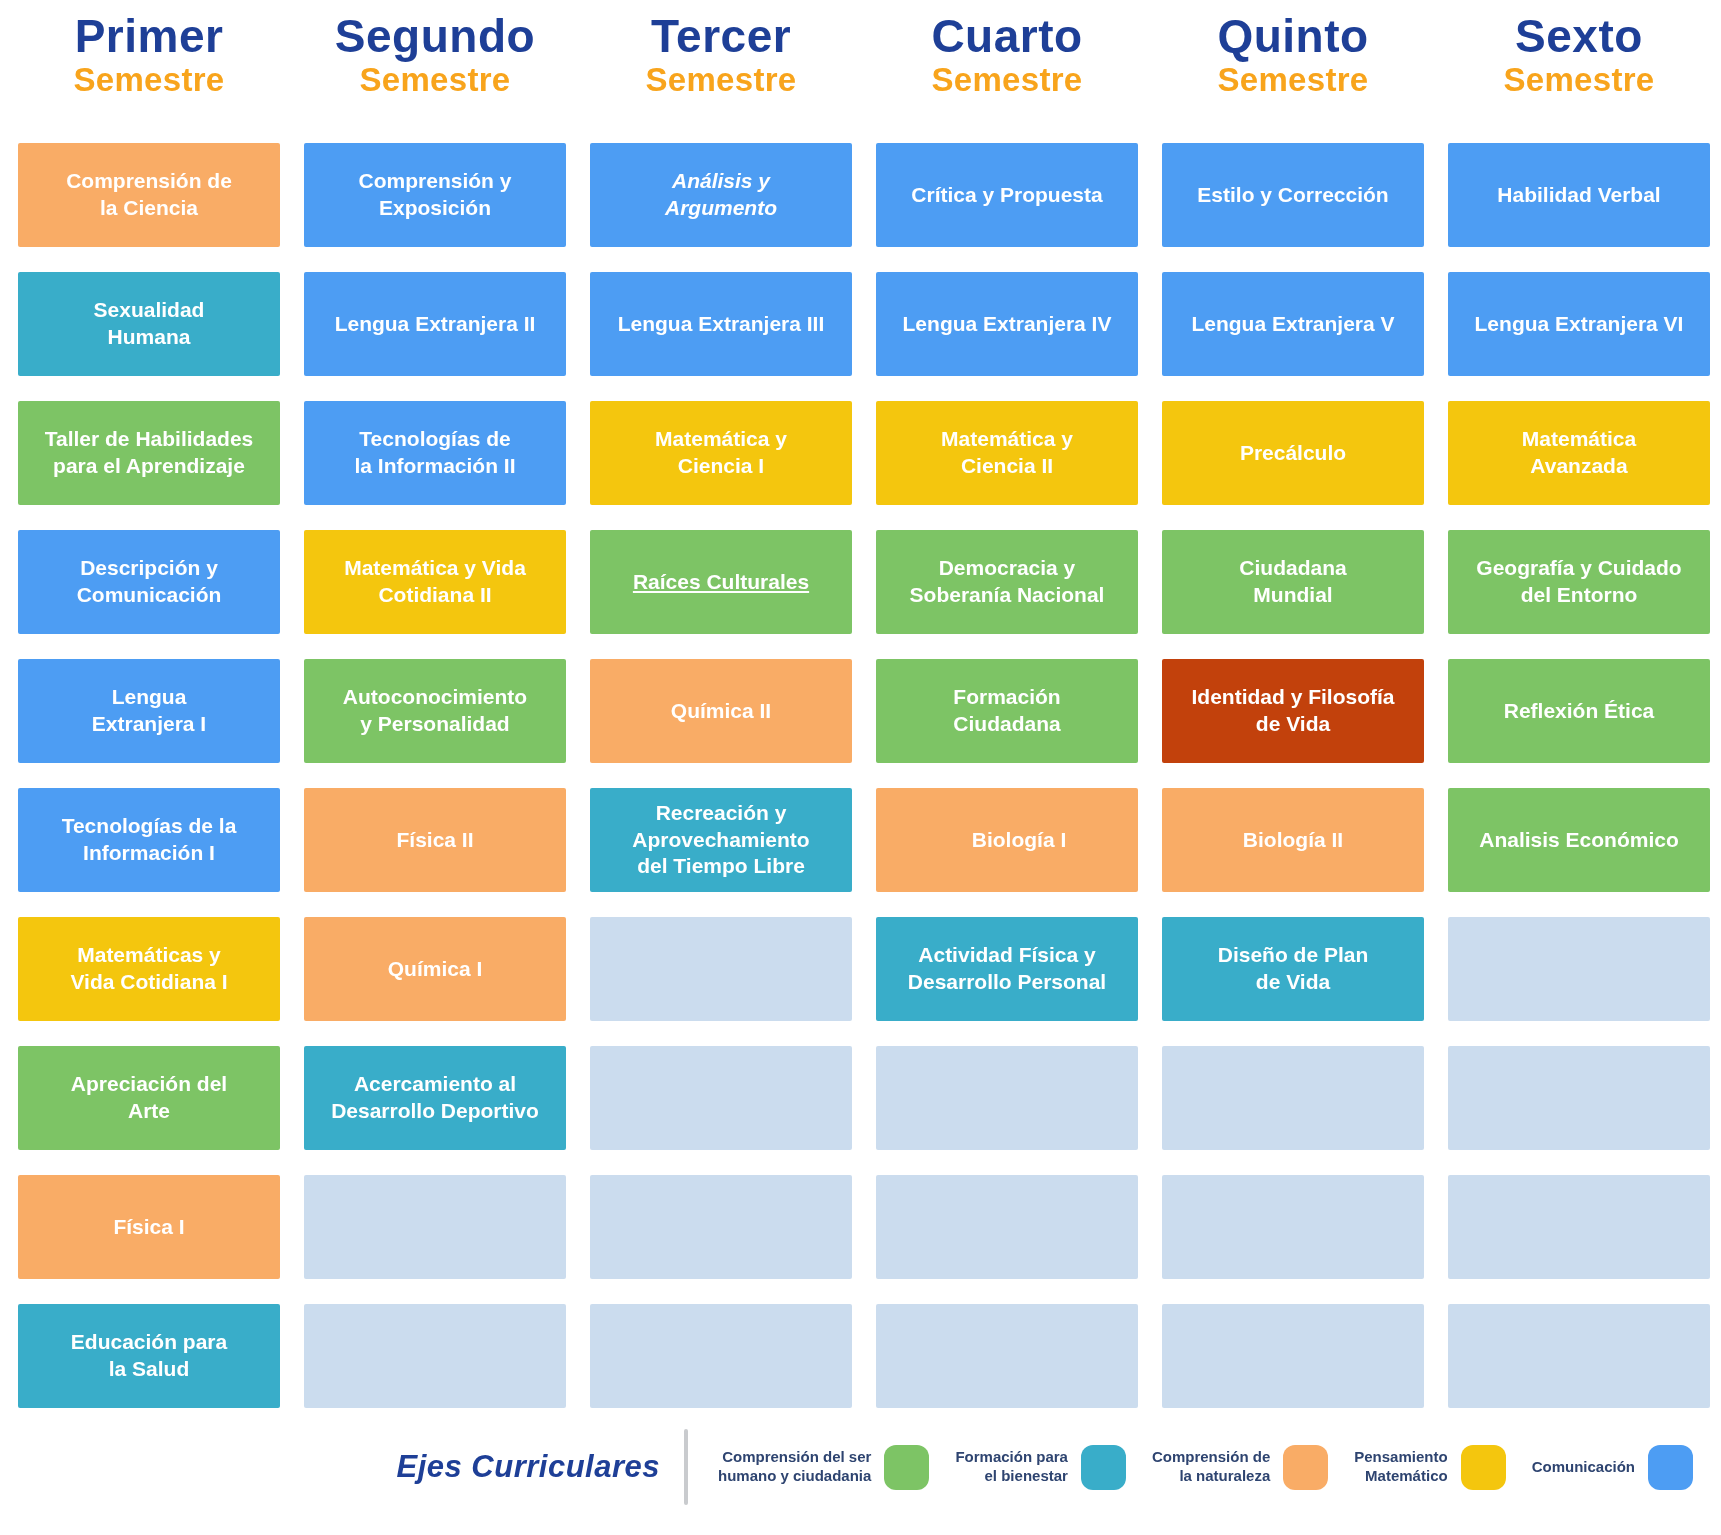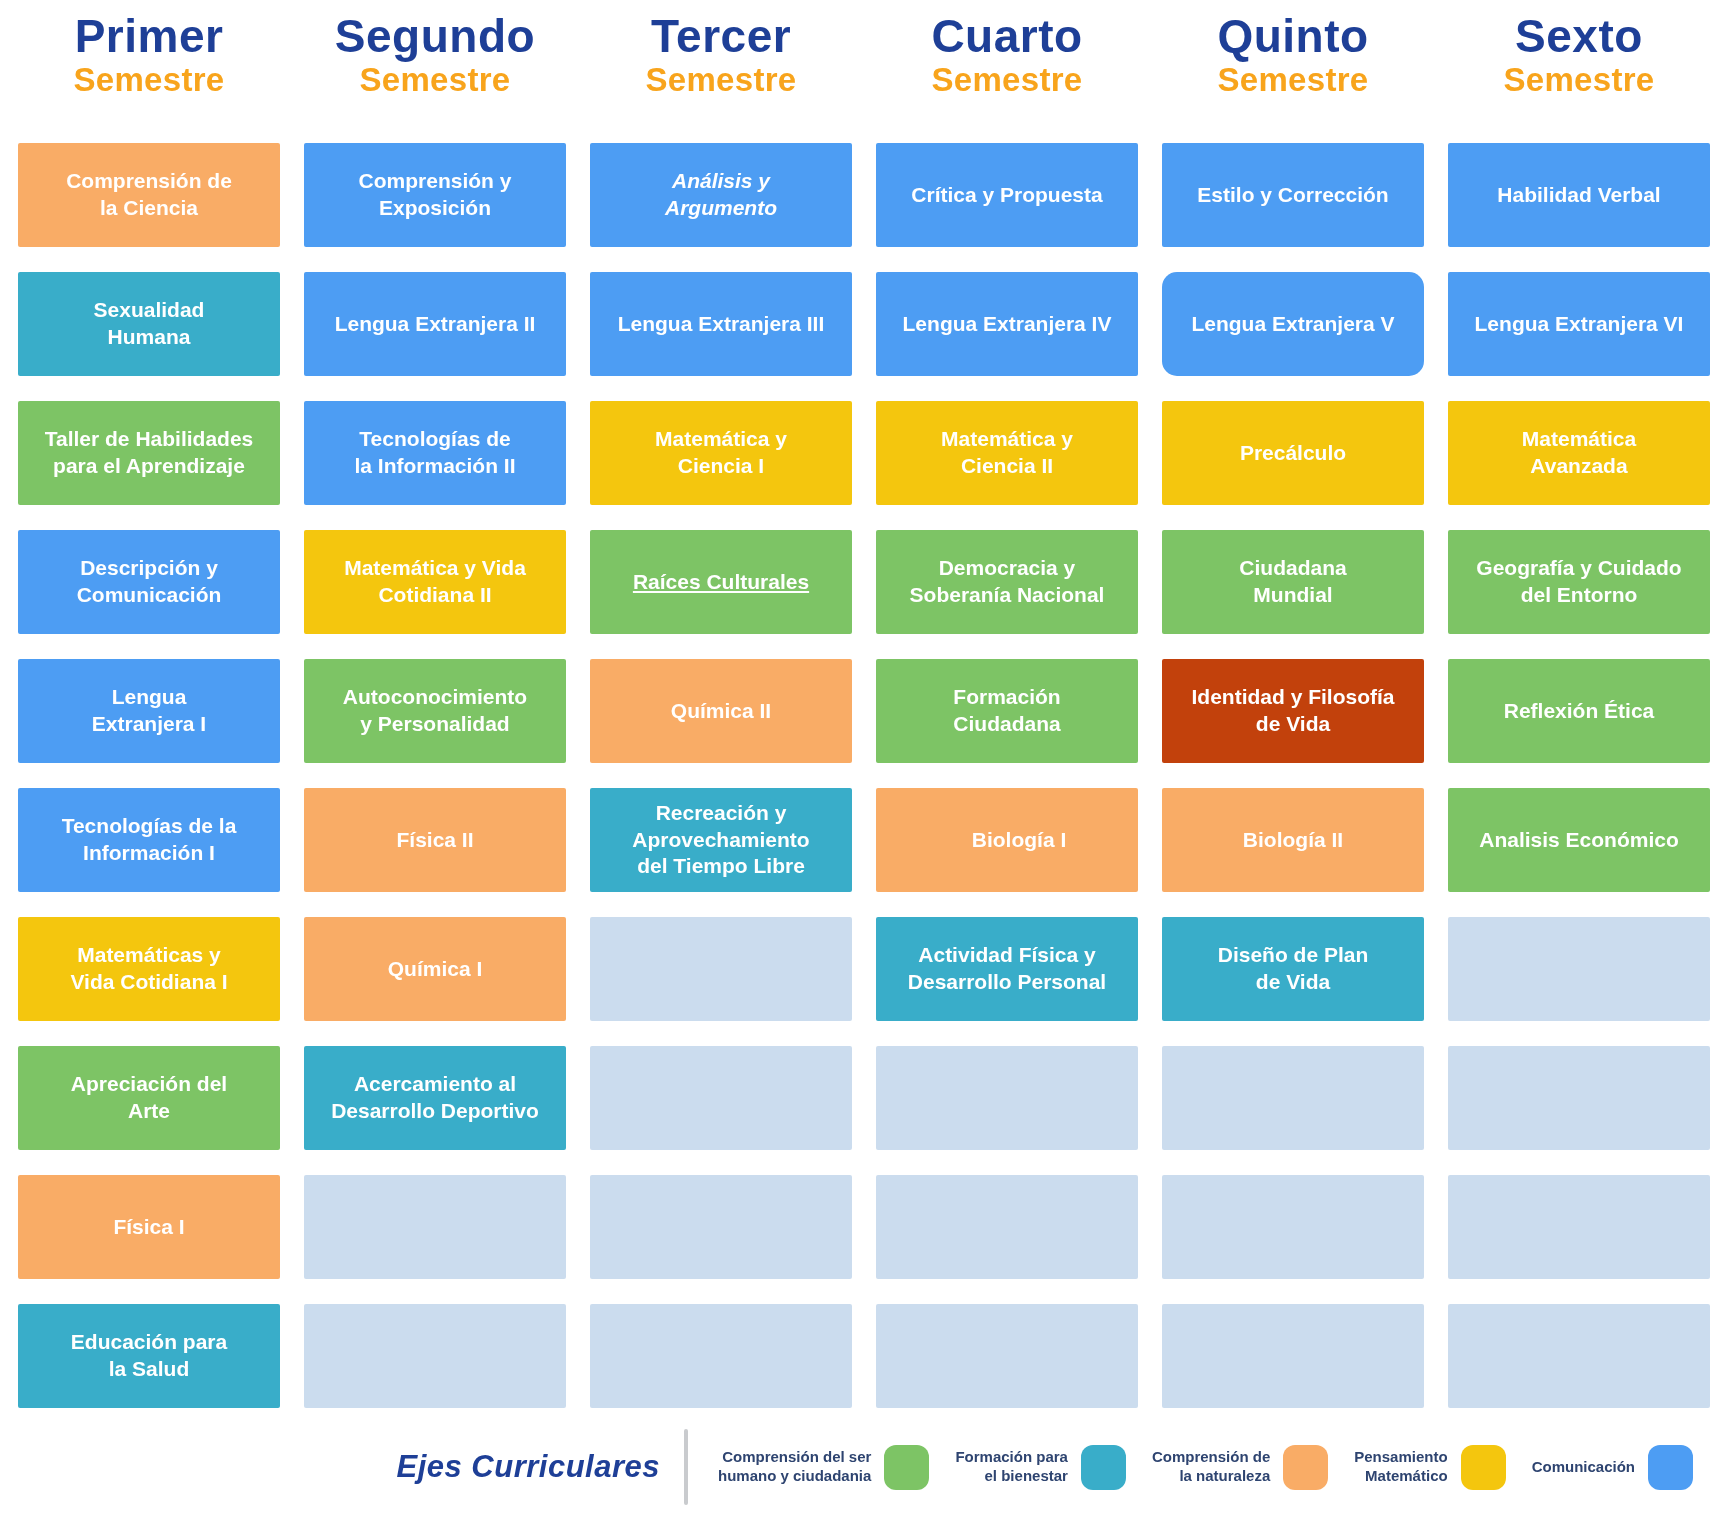--- a/index.html
+++ b/index.html
@@ -152,21 +152,21 @@
         <div class="card" style="background: rgb(203, 220, 238);"></div>
       </div>
     </div>
     <div class="column">
       <div class="col-header">
         <div class="col-title">Quinto</div>
         <div class="col-subtitle">Semestre</div>
       </div>
       <div class="cards">
         <div class="card" style="background: rgb(77, 157, 243);">Estilo y Corrección</div>
-        <div class="card" style="background: rgb(77, 157, 243); border-radius: 15px;">Lengua Extranjera V</div>
+        <div class="card" style="background: rgb(77, 157, 243);">Lengua Extranjera V</div>
         <div class="card" style="background: rgb(244, 198, 14);">Precálculo</div>
         <div class="card" style="background: rgb(125, 196, 101);">Ciudadana
 Mundial</div>
         <div class="card" style="background: #c2410c;">Identidad y Filosofía
 de Vida</div>
         <div class="card" style="background: rgb(249, 172, 102);">Biología II</div>
         <div class="card" style="background: rgb(57, 173, 201);">Diseño de Plan
 de Vida</div>
         <div class="card" style="background: rgb(203, 220, 238);"></div>
         <div class="card" style="background: rgb(203, 220, 238);"></div>

